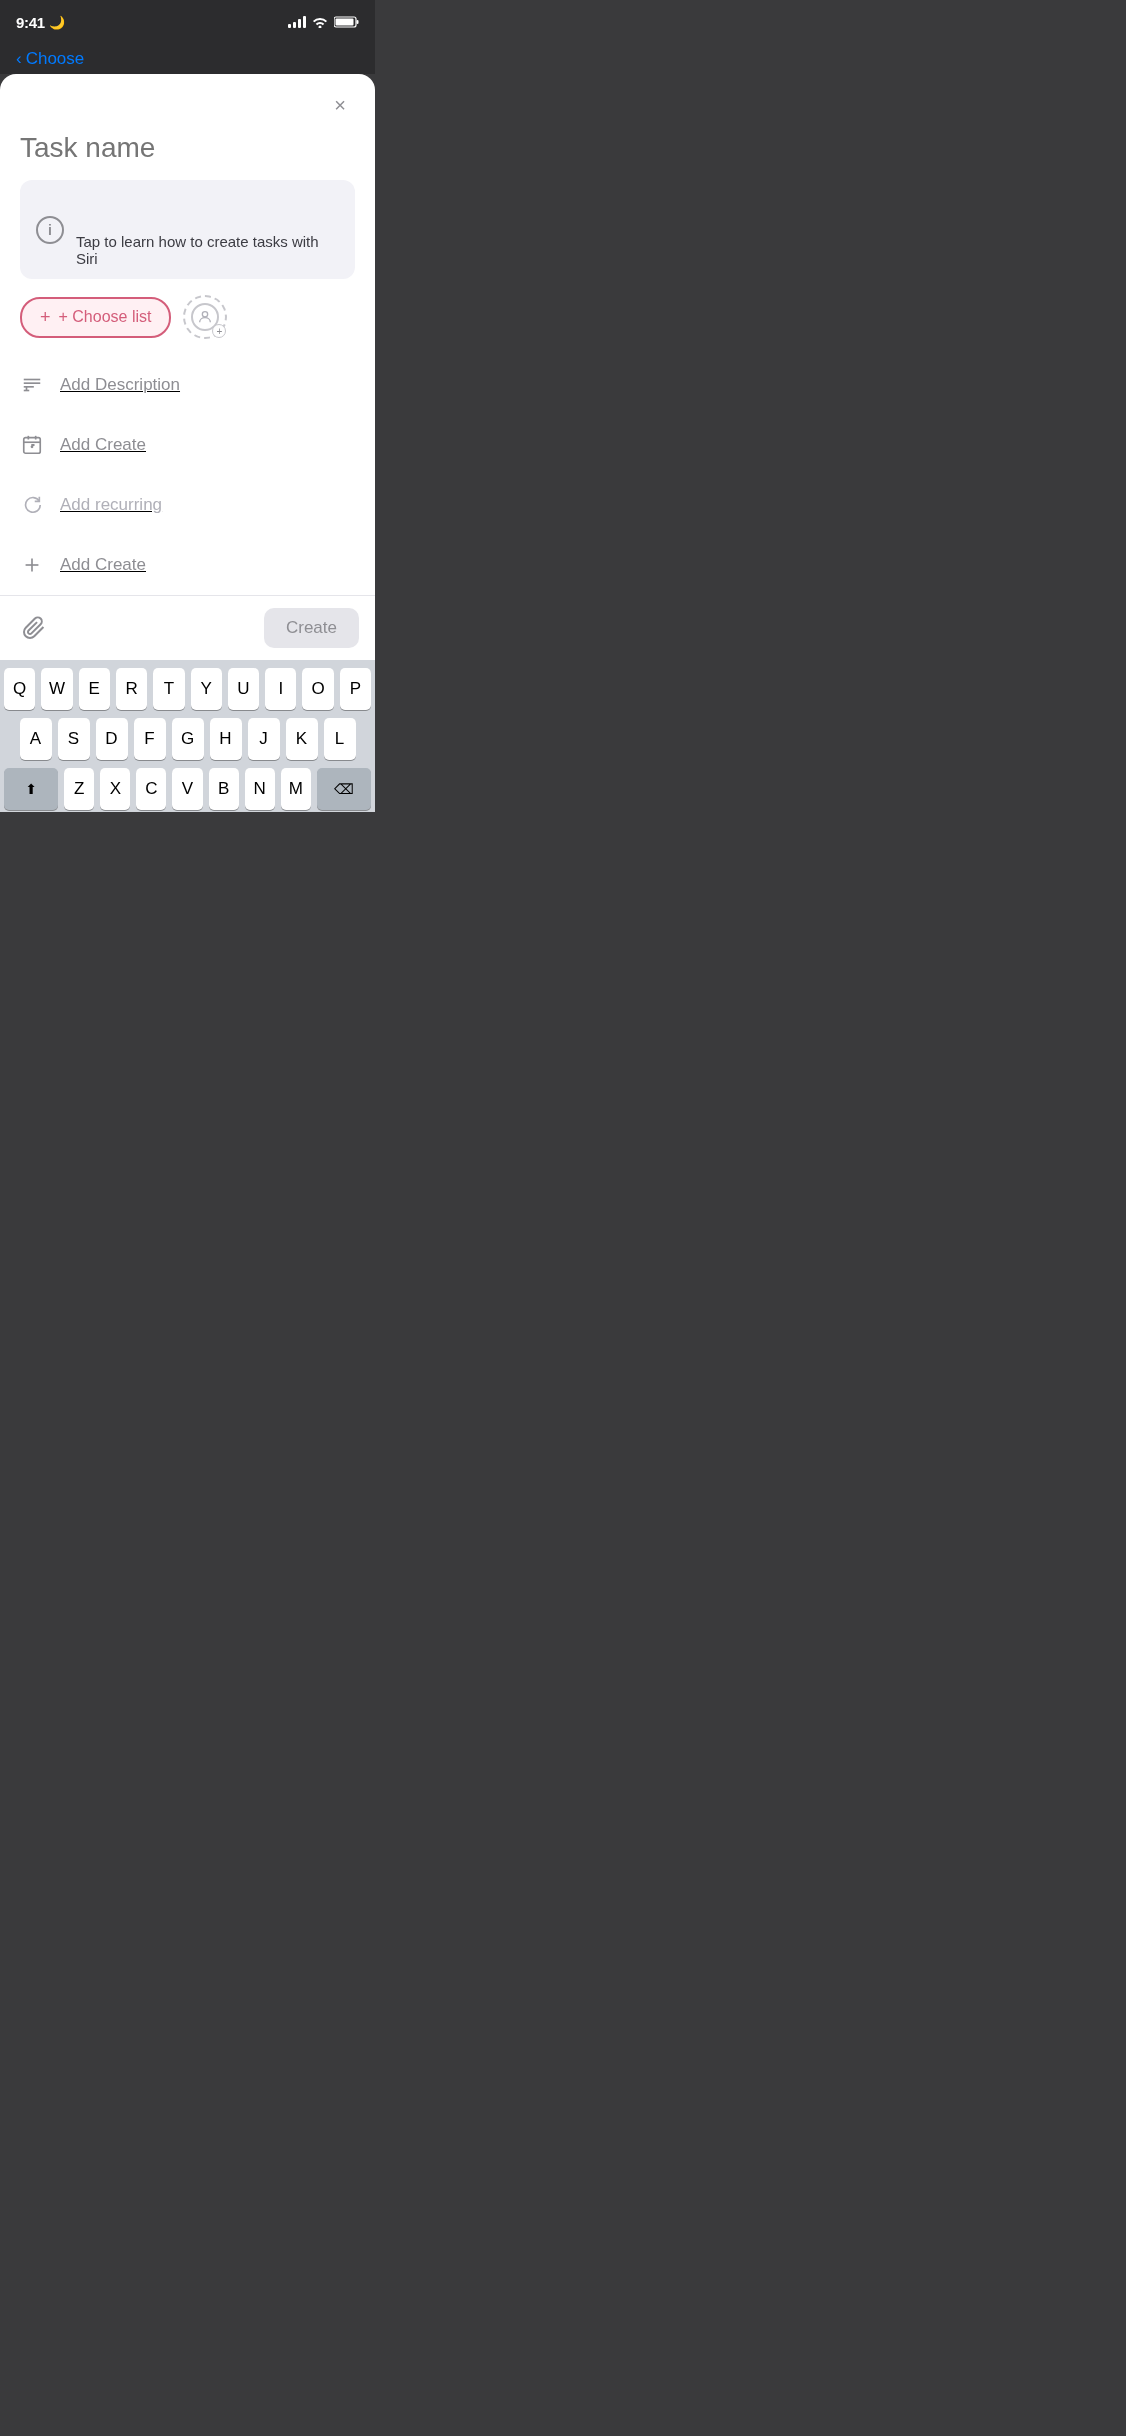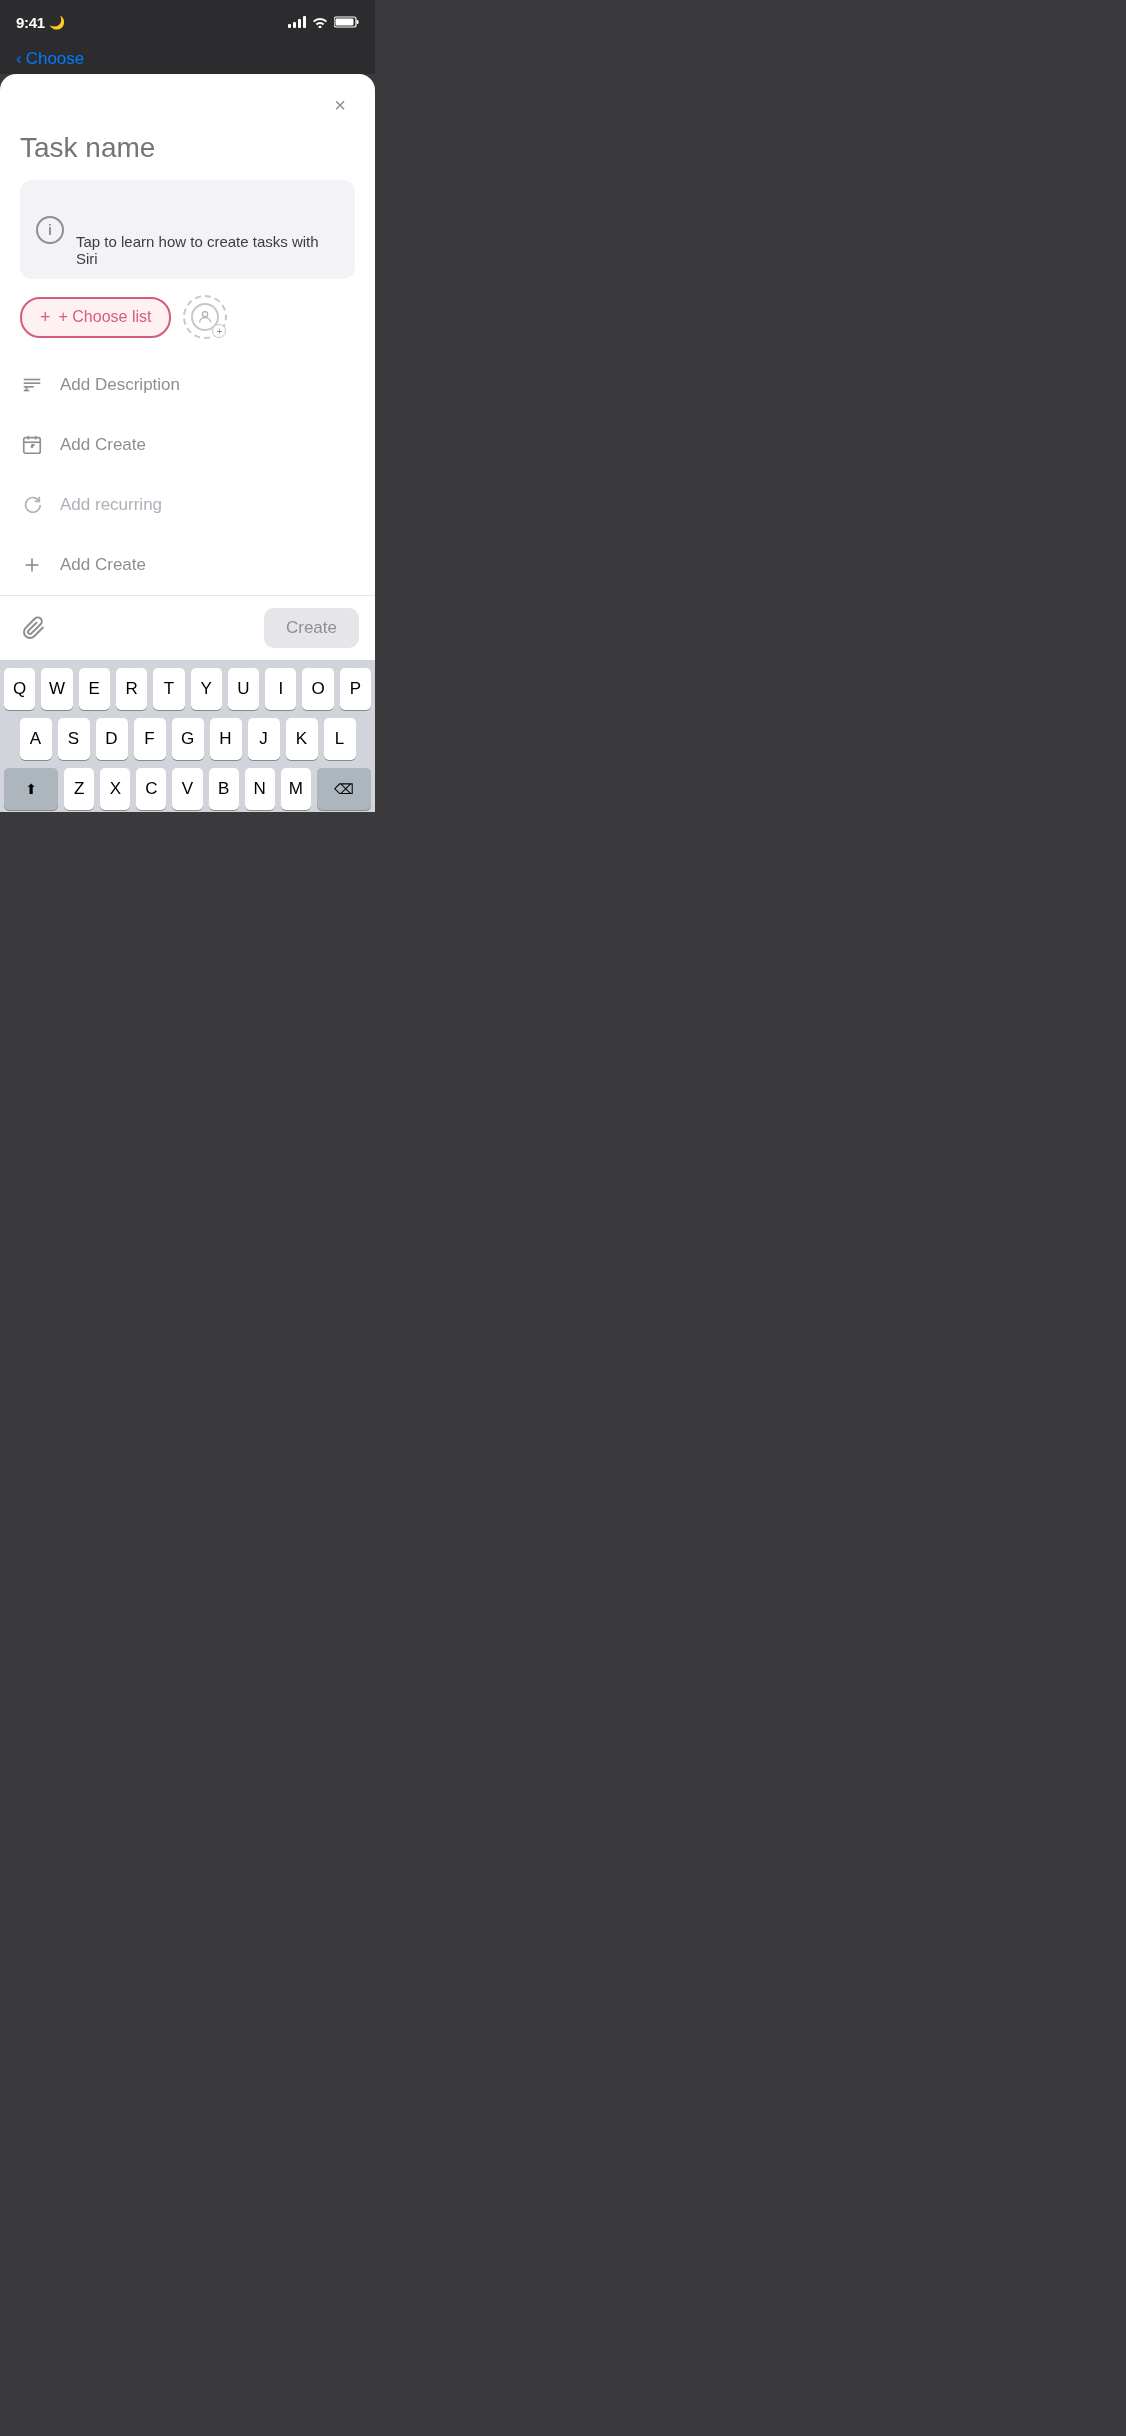--- a/index.html
+++ b/index.html
@@ -211,20 +211,21 @@
       margin: 0 0;
     }
 
     
     .field-row {
       display: flex;
       align-items: center;
       gap: 16px;
       padding: 18px 20px;
       cursor: pointer;
+      text-decoration: underline;
     }
     .field-icon {
       width: 24px;
       height: 24px;
       display: flex;
       align-items: center;
       justify-content: center;
       color: #8e8e93;
       flex-shrink: 0;
     }

